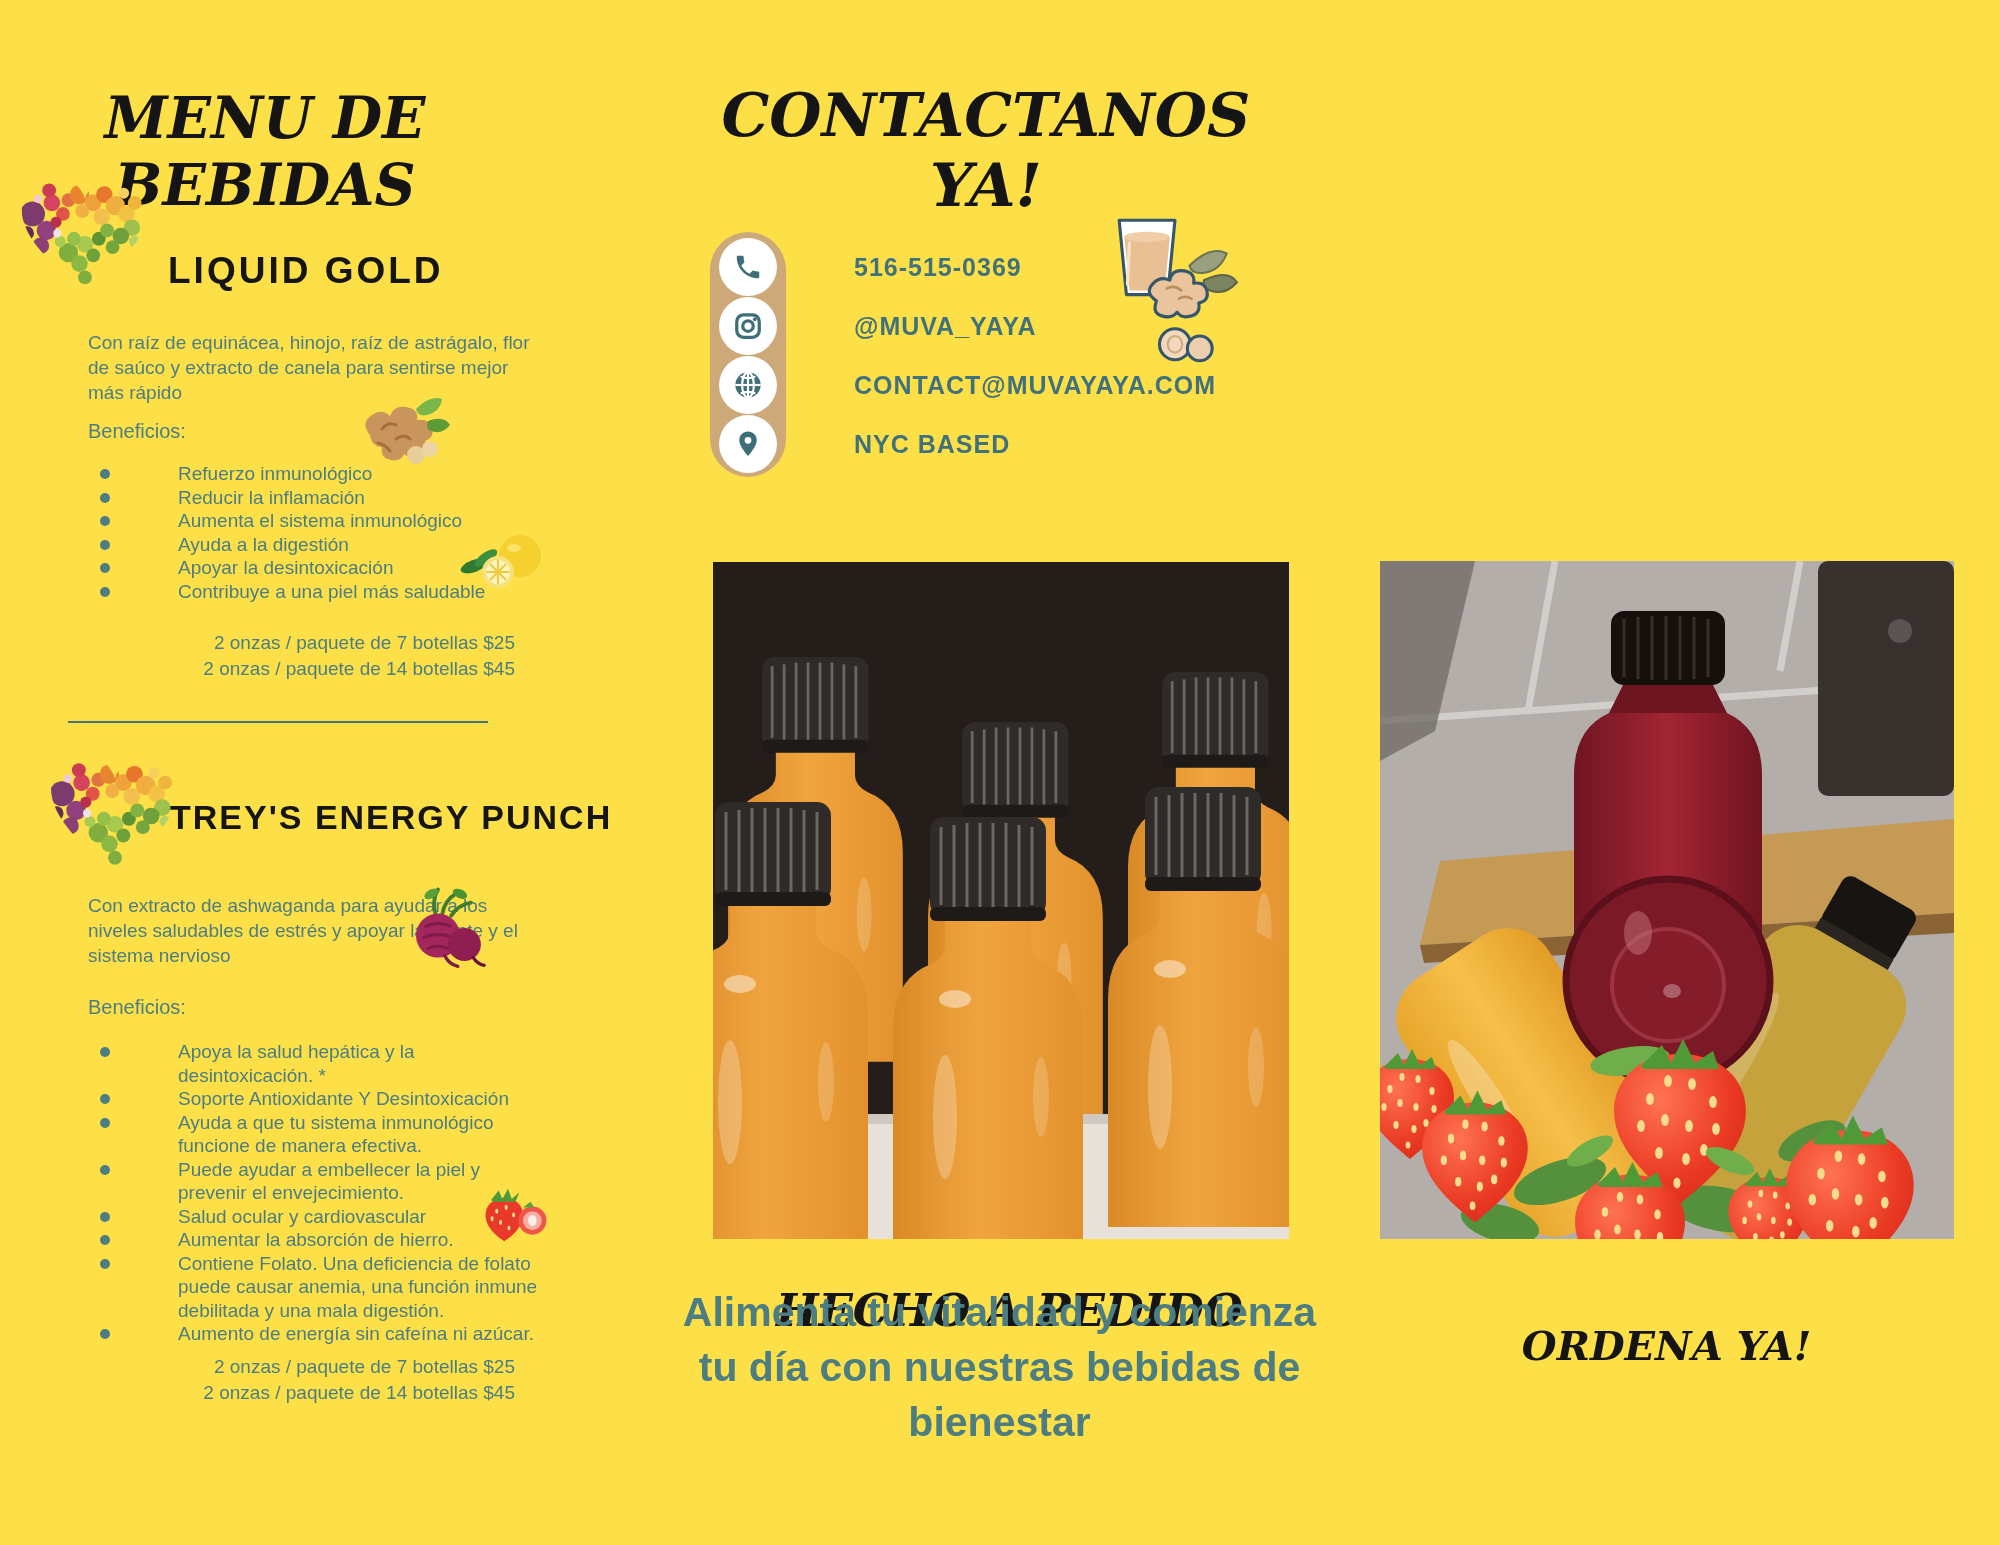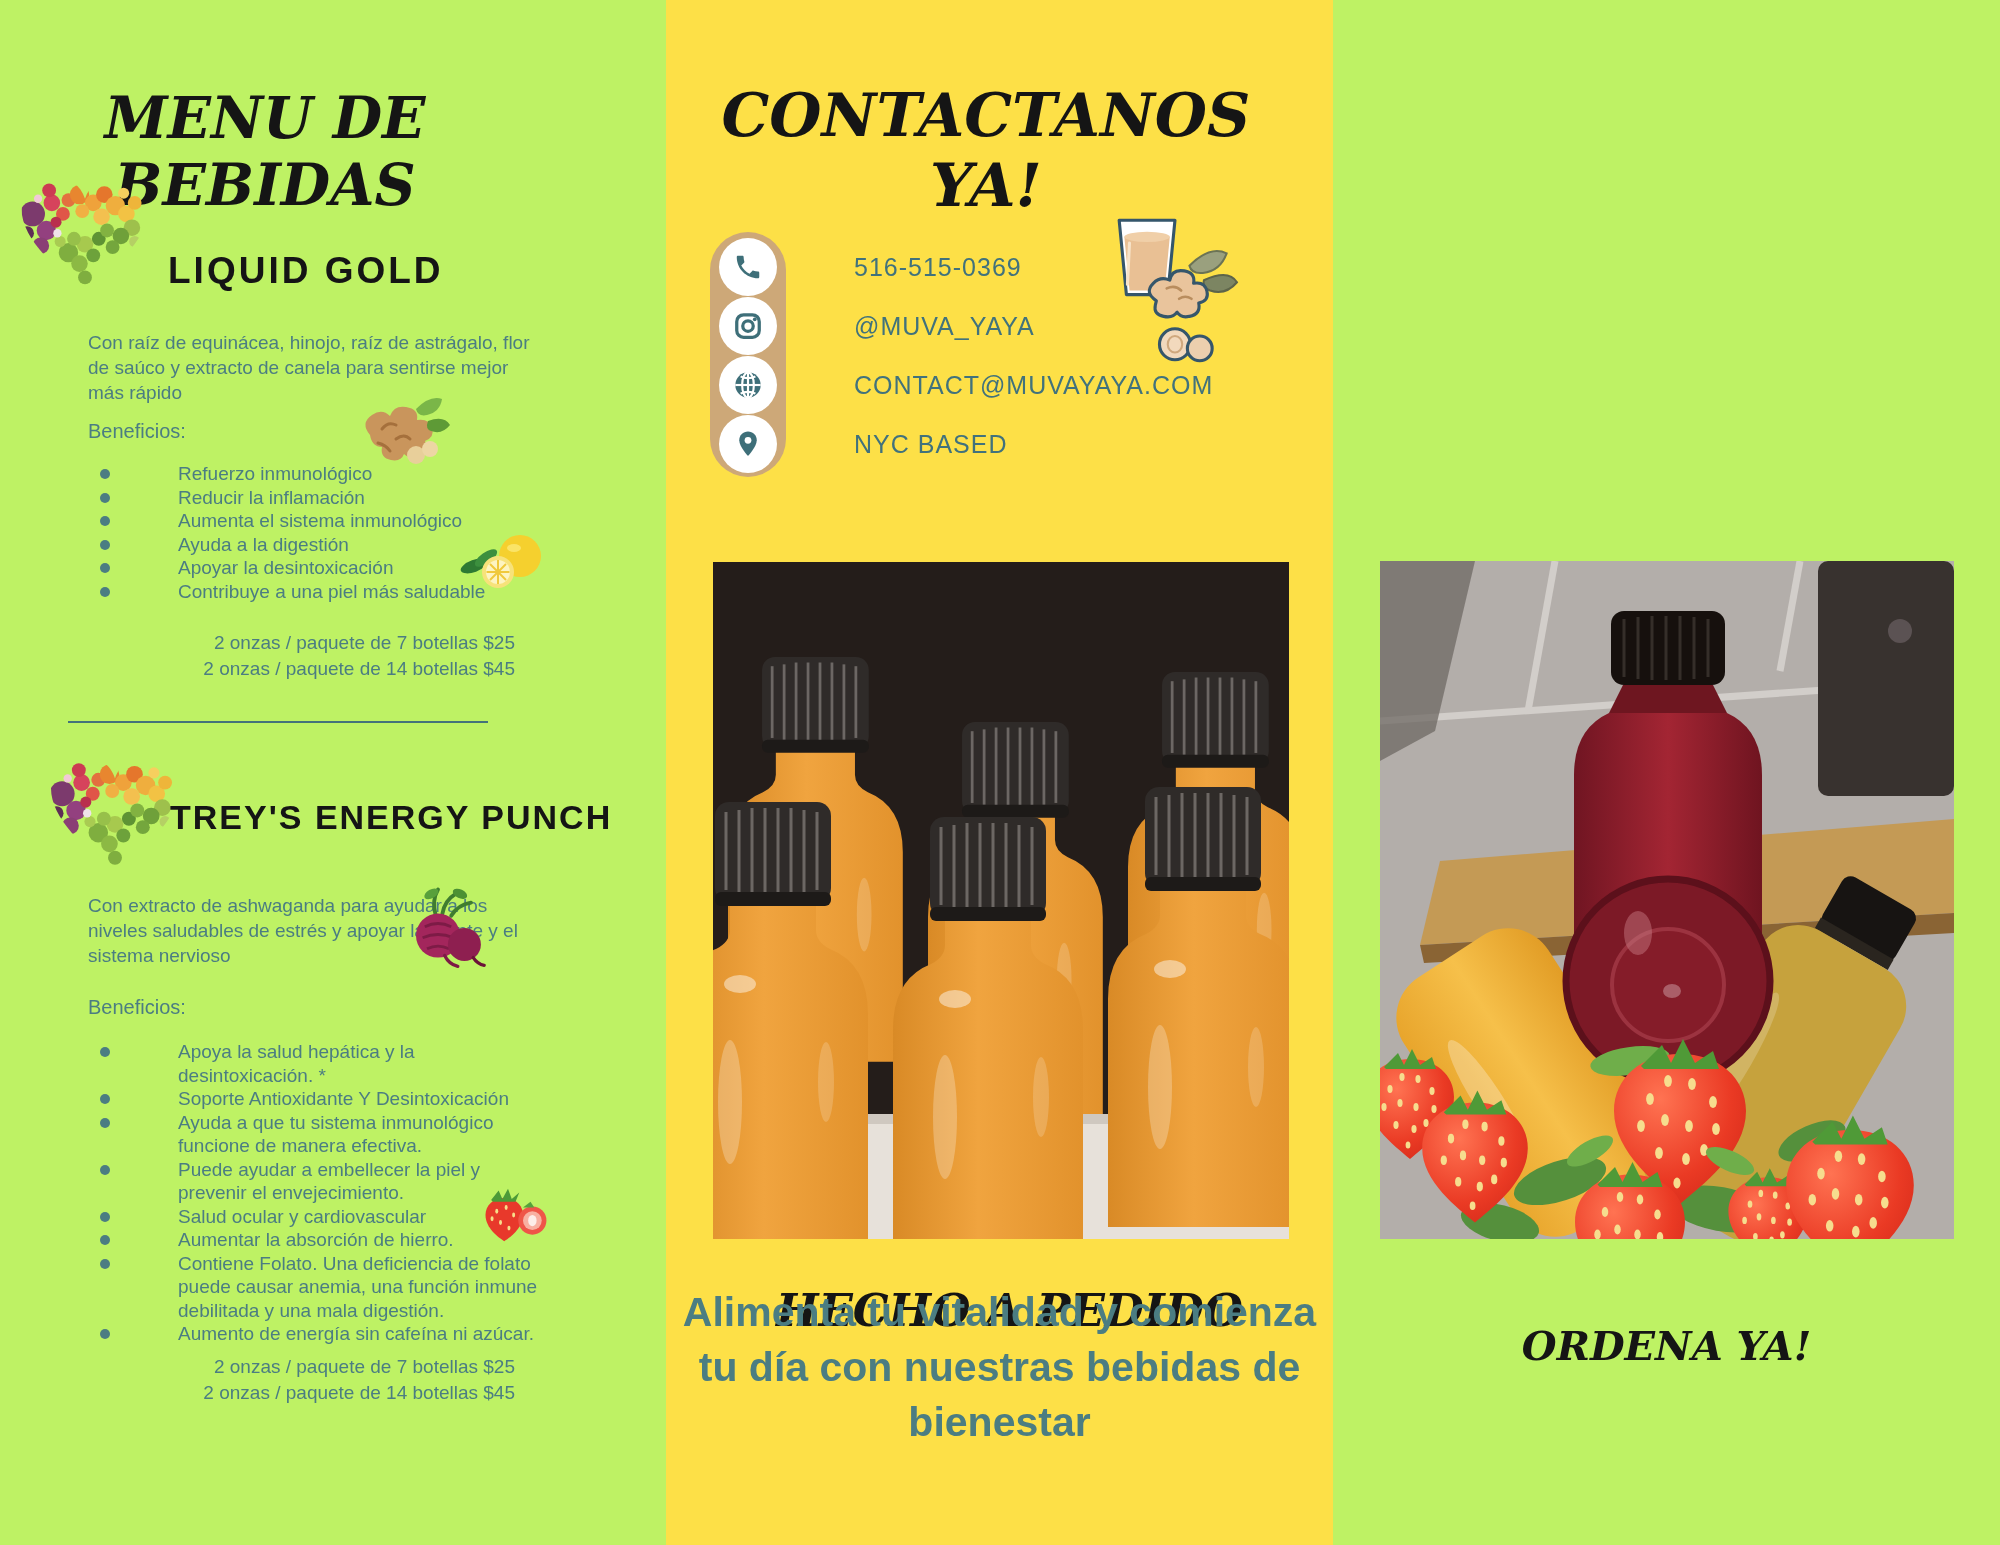--- a/index.html
+++ b/index.html
@@ -1,20 +1,20 @@
 <!DOCTYPE html>
 <html><head>
 <meta charset="utf-8">
 <style>
   * { margin:0; padding:0; box-sizing:border-box; }
   html,body { width:2000px; height:1545px; }
   body { font-family:"Liberation Sans", sans-serif; overflow:hidden; }
   .brochure { position:relative; width:2000px; height:1545px; display:flex; }
   .panel { position:relative; height:100%; }
-  .panel.blue { background:#bef264; }
+  .panel.blue { background:#fde047; }
   .panel.cream { background:#fde047; }
   .p-left  { width:666px; }
   .p-mid   { width:667px; }
   .p-right { width:667px; }
 
   .abs { position:absolute; }
 
   
   .script { font-family:"DejaVu Serif", serif; font-style:italic; font-weight:700; color:#151515; }
 
@@ -49,21 +49,21 @@
   .prices-1 { left:95px; top:630px; width:420px; }
   .prices-2 { left:95px; top:1354px; width:420px; }
 
   .divider { left:68px; top:721px; width:420px; height:2px; background:#44737a; }
 
   
   .contact-strip { left:44px; top:232px; width:76px; height:245px; background:#cda878; border-radius:38px; }
   .contact-circle { position:absolute; left:9px; width:58px; height:58px; border-radius:50%; background:#ffffff; display:flex; align-items:center; justify-content:center; }
   .cc-0 { top:6px; } .cc-1 { top:65px; } .cc-2 { top:124px; } .cc-3 { top:183px; }
   ul.contact-labels { list-style:none; left:188px; top:238px; position:absolute; }
-  ul.contact-labels li { height:59px; display:flex; align-items:center; font-size:25px; letter-spacing:1px; color:#41727c; font-weight:400; font-family:"Liberation Sans", sans-serif; }
+  ul.contact-labels li { height:59px; display:flex; align-items:center; font-size:25px; letter-spacing:1px; color:#41727c; font-weight:700; font-family:"Liberation Sans", sans-serif; }
 
   .photo { overflow:hidden; }
   .photo-mid { left:47px; top:562px; width:576px; height:677px; }
   .photo-right { left:47px; top:561px; width:574px; height:678px; }
 
   .tagline { left:15px; top:1285px; width:637px; text-align:center; font-size:41px; line-height:55px; font-weight:700; color:#4b7d82; }
 
   svg { display:block; }
 </style>
 </head>

